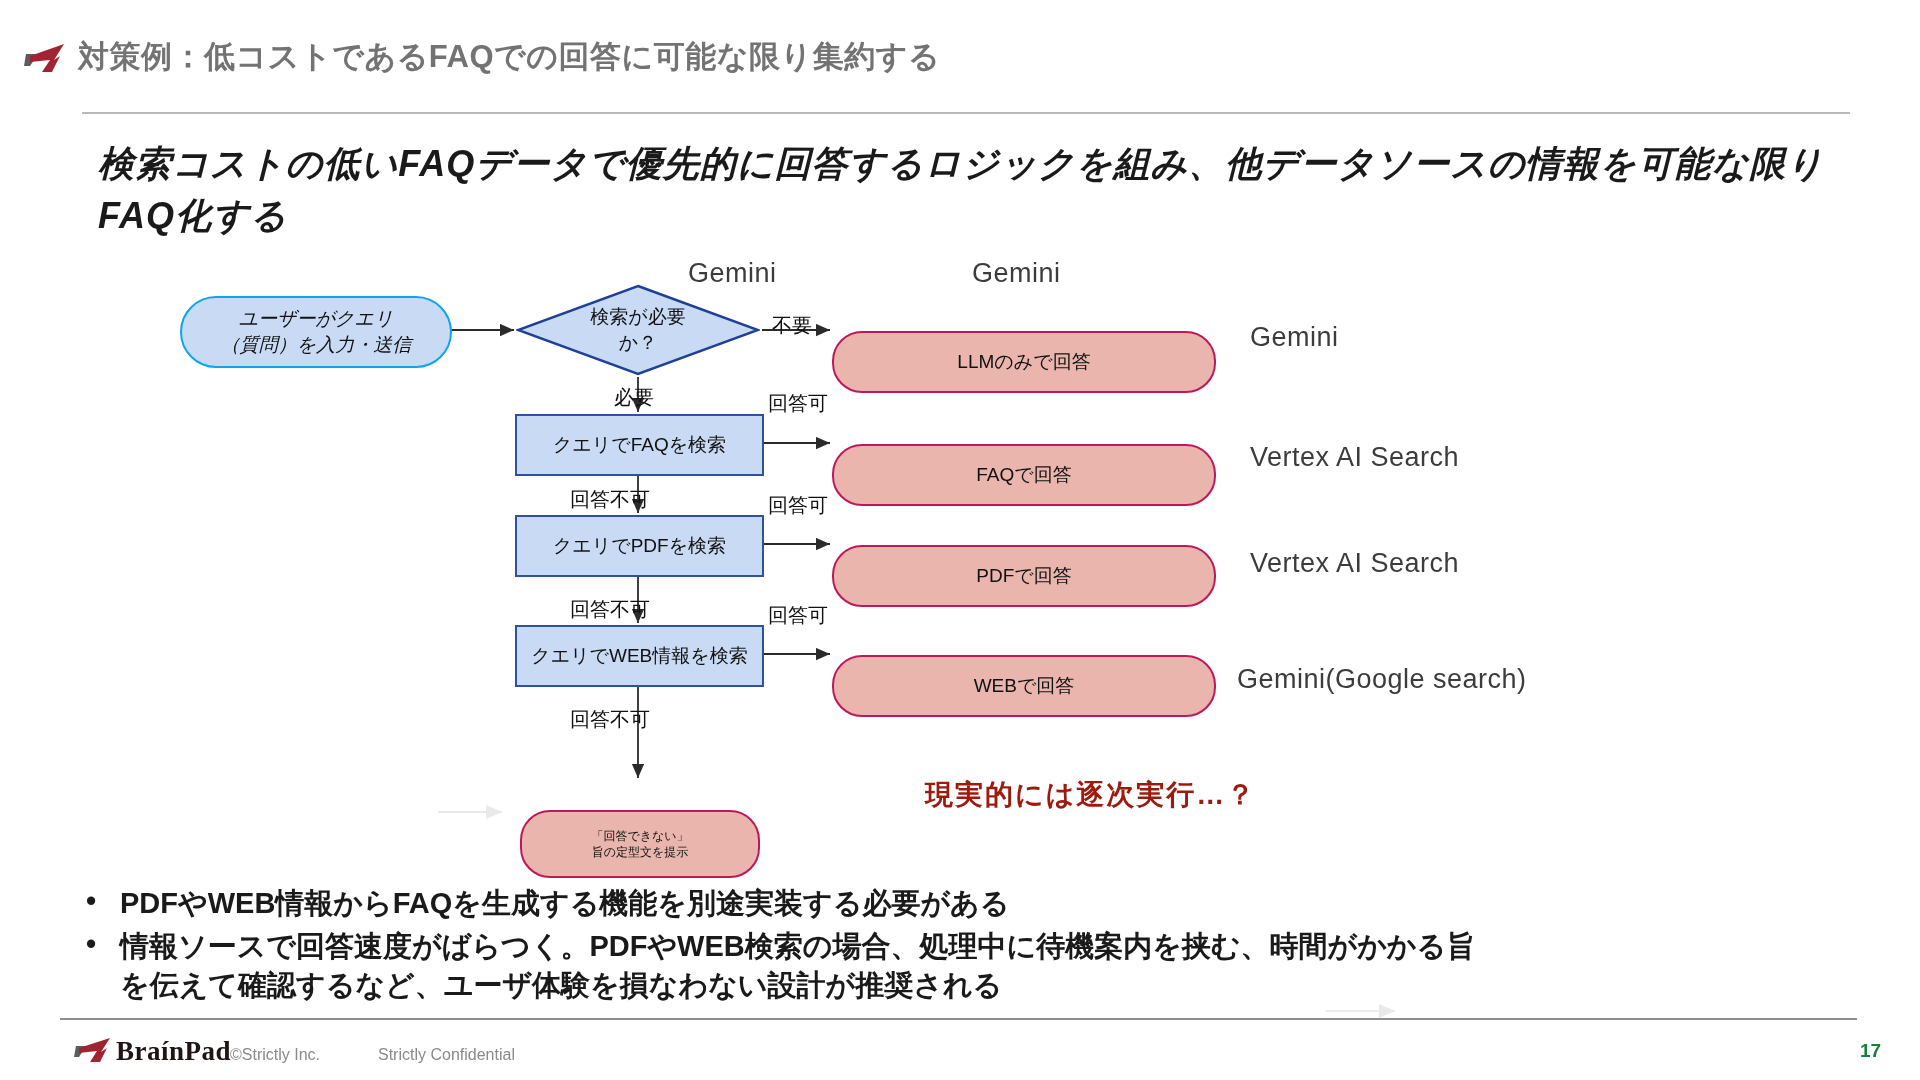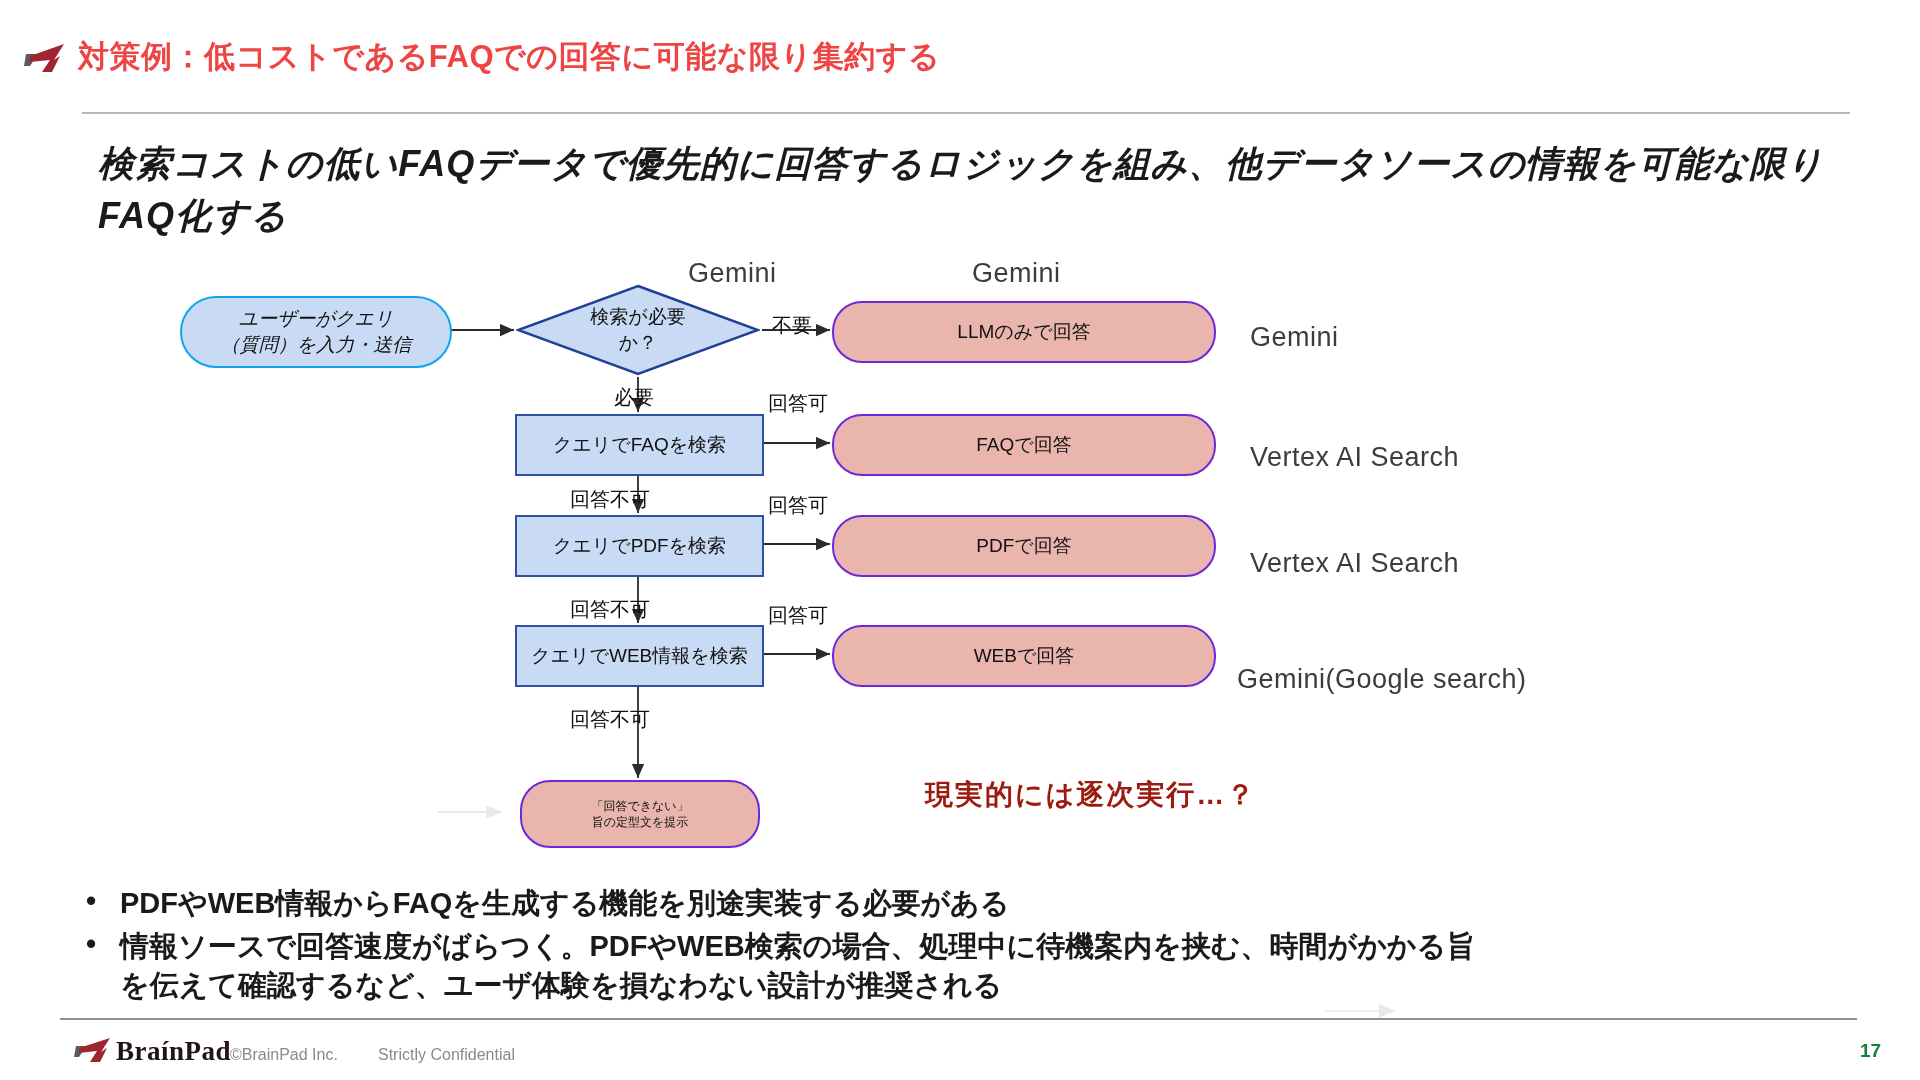--- a/index.html
+++ b/index.html
@@ -2,34 +2,34 @@
 <html><head>
 <meta charset="utf-8">
 <style>
   html,body{margin:0;padding:0;background:#ffffff;}
   .slide{position:relative;width:1920px;height:1080px;background:#ffffff;overflow:hidden;
          font-family:"Liberation Sans","DejaVu Sans",sans-serif;color:#1b1b1b;}
   .abs{position:absolute;}
   .pre{white-space:pre-line;}
 
   
-  .title{left:78px;top:36px;font-size:31px;font-weight:bold;letter-spacing:0.5px;color:#ef4444;}
+  .title{left:78px;top:36px;font-size:31px;font-weight:bold;letter-spacing:0.5px;color:#737373;}
   .title-rule{left:82px;top:112px;width:1768px;border-top:2px solid #b9b9b9;height:0;}
 
   
   .lead{left:98px;top:138px;width:1760px;font-size:36px;font-weight:bold;line-height:1.45;
         letter-spacing:1px;color:#1a1a1a;font-style:italic;}
 
   
   .node{display:flex;align-items:center;justify-content:center;text-align:center;
         font-size:19px;line-height:1.35;color:#111;}
   .blue-fill{background:#c9daf5;}
   .start-oval{border:2px solid #0ea5e9;border-radius:36px;font-style:italic;}
   .blue-rect{border:2px solid #2d52a0;}
-  .red-oval{background:#e9b5ac;border:2px solid #6d28d9;border-radius:30px;}
+  .red-oval{background:#e9b5ac;border:2px solid #be185d;border-radius:30px;margin-top:30px;}
   .diamond-wrap{left:516px;top:284px;width:244px;height:92px;}
   .diamond-wrap svg{position:absolute;left:0;top:0;}
   .diamond-text{position:absolute;left:0;top:0;width:100%;height:100%;display:flex;
                 align-items:center;justify-content:center;text-align:center;
                 font-size:19px;line-height:1.35;color:#111;}
 
   
   .flabel{font-size:20px;color:#111;}
 
   
@@ -137,17 +137,17 @@
     <li><span class="dot">•</span><span class="pre">情報ソースで回答速度がばらつく。PDFやWEB検索の場合、処理中に待機案内を挟む、時間がかかる旨
 を伝えて確認するなど、ユーザ体験を損なわない設計が推奨される</span></li>
   </ul>
 
   <div class="abs footer-rule"></div>
   <svg class="abs" style="left:74px;top:1036px" width="40" height="28" viewBox="0 0 40 28">
     <polygon points="2,10 12,10 5,21 0,21" fill="#5c5c5c"></polygon>
     <polygon points="5,12 36,2 27,16 33,12 26,26 16,26 23,15 5,17" fill="#a02531"></polygon>
   </svg>
   <div class="abs logo-text">BraínPad</div>
-  <div class="abs copyright">©BrainPad Inc.</div>
+  <div class="abs copyright">©Strictly Inc.</div>
   <div class="abs confidential">Strictly Confidential</div>
   <div class="abs page-num">17</div>
 
 </div>
 
 </body></html>

